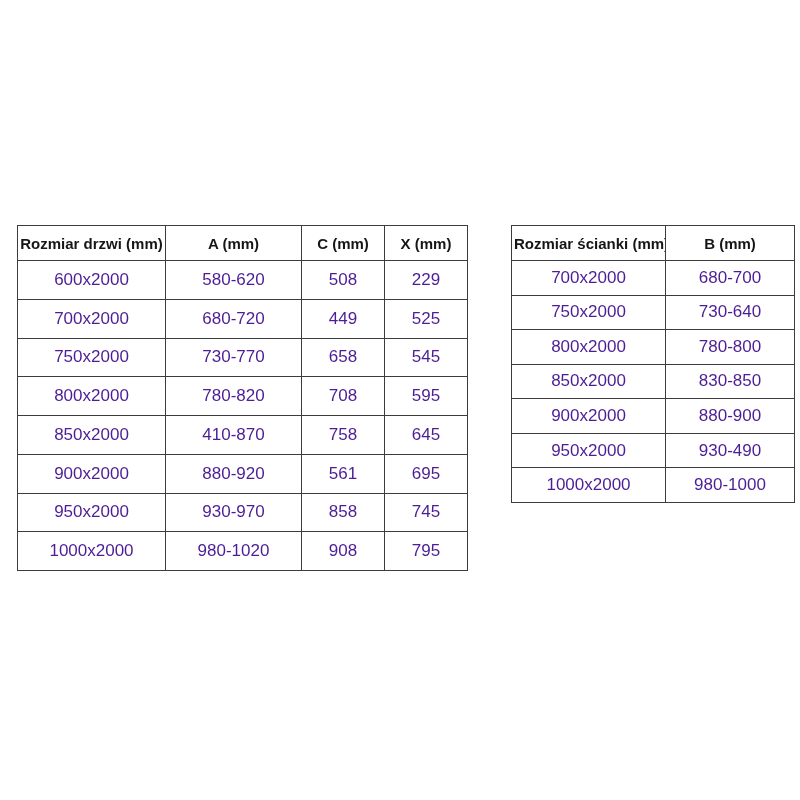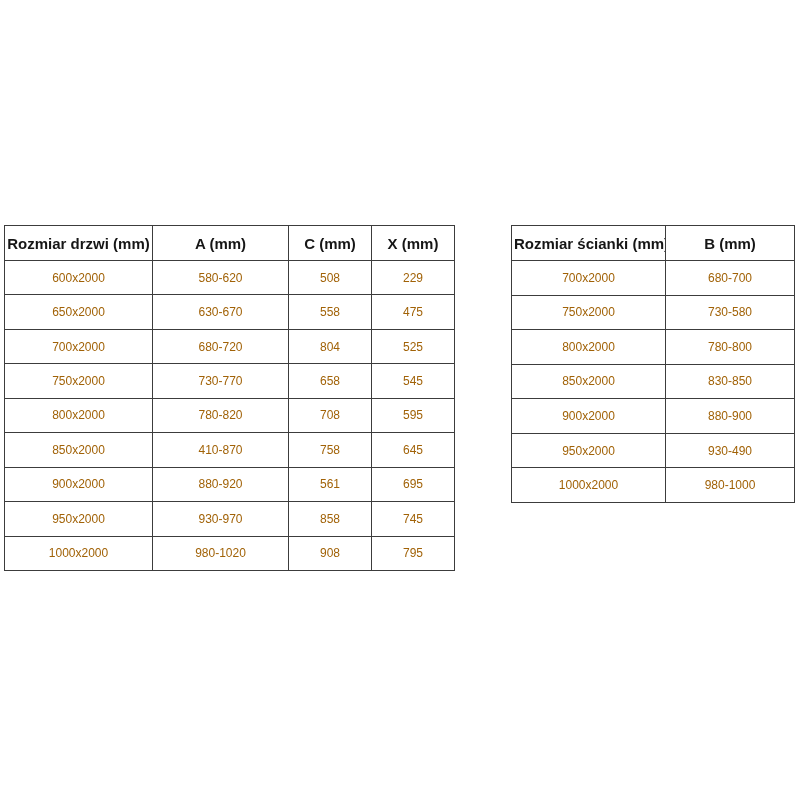--- a/index.html
+++ b/index.html
@@ -27,26 +27,26 @@
     padding: 0 2px;
     overflow: hidden;
     white-space: nowrap;
   }
   .spec-table th {
     font-size: 15px;
     font-weight: bold;
     color: #161616;
   }
   .spec-table td {
-    font-size: 12px;
+    font-size: 17px;
     font-weight: normal;
-    color: #a16207;
+    color: #4c1d95;
   }
   #door-table {
-    left: 4px;
+    left: 17px;
     top: 225px;
     width: 450px;
     height: 346px;
   }
   #wall-table {
     left: 511px;
     top: 225px;
     width: 283px;
     height: 278px;
   }
@@ -73,29 +73,23 @@
       </tr>
     </thead>
   <tbody>
       <tr>
         <td>600x2000</td>
         <td>580-620</td>
         <td>508</td>
         <td>229</td>
       </tr>
       <tr>
-        <td>650x2000</td>
-        <td>630-670</td>
-        <td>558</td>
-        <td>475</td>
-      </tr>
-      <tr>
         <td>700x2000</td>
         <td>680-720</td>
-        <td>804</td>
+        <td>449</td>
         <td>525</td>
       </tr>
       <tr>
         <td>750x2000</td>
         <td>730-770</td>
         <td>658</td>
         <td>545</td>
       </tr>
       <tr>
         <td>800x2000</td>
@@ -141,21 +135,21 @@
         <th>B (mm)</th>
       </tr>
     </thead>
   <tbody>
       <tr>
         <td>700x2000</td>
         <td>680-700</td>
       </tr>
       <tr>
         <td>750x2000</td>
-        <td>730-580</td>
+        <td>730-640</td>
       </tr>
       <tr>
         <td>800x2000</td>
         <td>780-800</td>
       </tr>
       <tr>
         <td>850x2000</td>
         <td>830-850</td>
       </tr>
       <tr>

